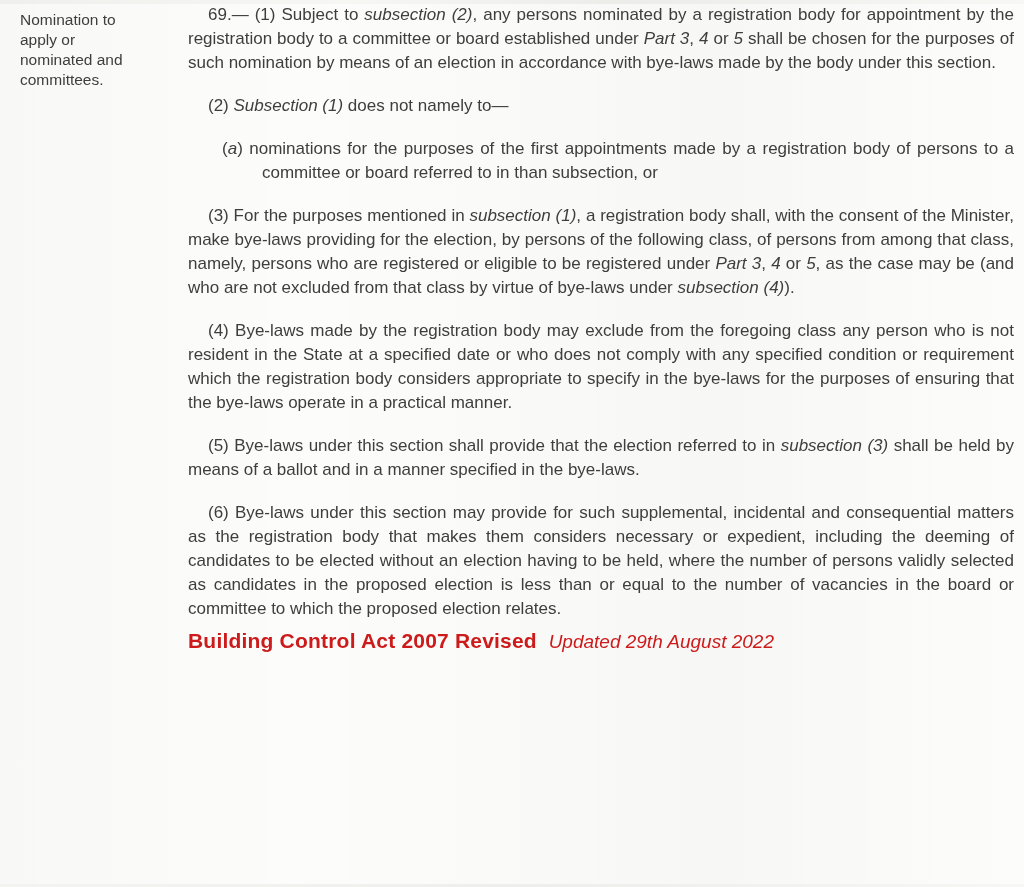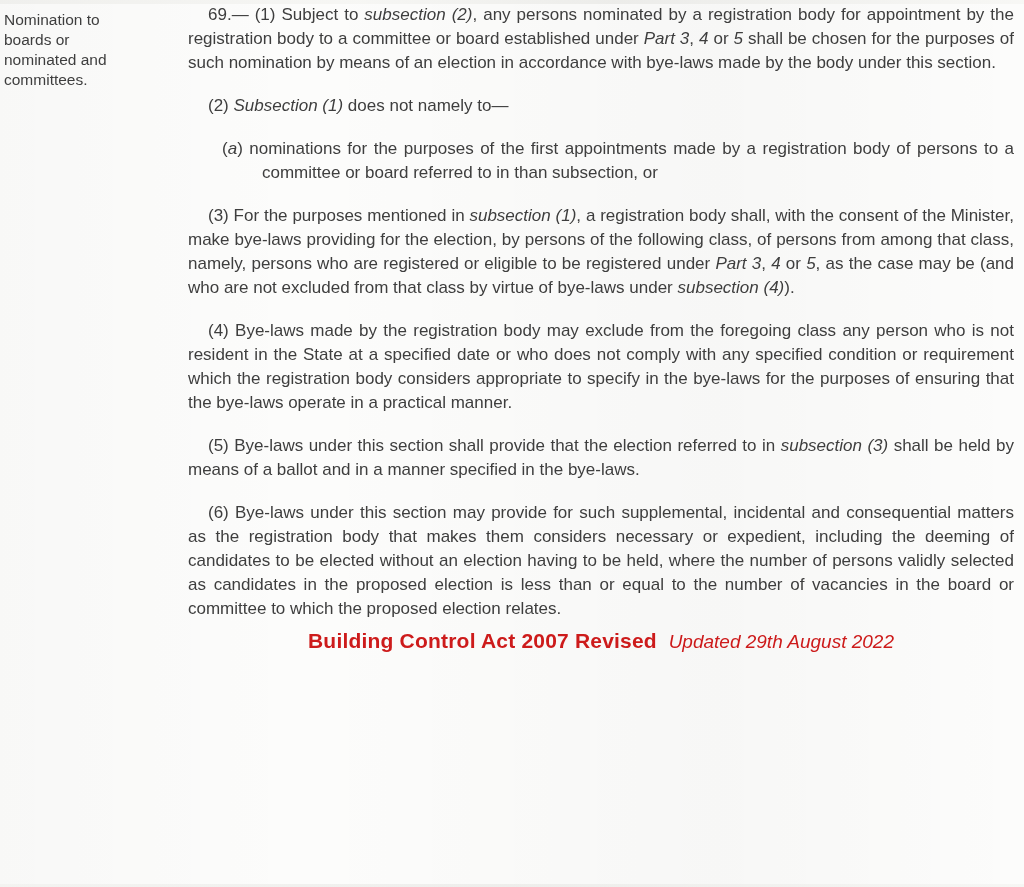--- a/index.html
+++ b/index.html
@@ -30,21 +30,21 @@
   }
   .scan-streak-bottom {
     position: absolute;
     left: 0; bottom: 0;
     width: 100%; height: 3px;
     background: linear-gradient(90deg, #f1f1ee 0%, #e9e9e6 50%, #f4f4f1 100%);
     opacity: 0.7;
   }
   .margin-note {
     position: absolute;
-    left: 4px;
+    left: 20px;
     top: 10px;
     width: 150px;
     font-size: 15.5px;
     line-height: 20px;
     color: #3e3e3e;
   }
   .body-column {
     position: absolute;
     left: 188px;
     top: 3px;
@@ -60,21 +60,21 @@
   }
   .sub {
     margin: 0 0 19px 0;
     padding-left: 74px;
     text-indent: -40px;
   }
   .para:last-of-type { margin-bottom: 8px; }
   em { font-style: italic; }
   .doc-footer {
     margin-top: 7px;
-    text-align: center;
+    text-align: left;
     white-space: nowrap;
   }
   .footer-title {
     font-weight: bold;
     font-size: 21px;
     letter-spacing: 0.2px;
   }
   .footer-updated {
     font-style: italic;
     font-size: 19px;
@@ -82,21 +82,21 @@
   }
 </style>
 </head>
 <body>
 
 <div class="page">
   <div class="scan-streak-top"></div>
 
   <aside class="margin-note" style="color: rgb(62, 62, 62);">
       <div>Nomination to</div>
-      <div>boards or</div>
+      <div>apply or</div>
       <div>nominated and</div>
       <div>committees.</div>
     </aside>
 
   <main class="body-column" style="color: rgb(62, 62, 62);">
     <div>
         <div class="para"><span>69.— (1) Subject to </span><em>subsection (2)</em><span>, any persons nominated by a registration body for appointment by the registration body to a committee or board established under </span><em>Part 3</em><span>, </span><em>4</em><span> or </span><em>5</em><span> shall be chosen for the purposes of such nomination by means of an election in accordance with bye-laws made by the body under this section.</span></div>
         <div class="para"><span>(2) </span><em>Subsection (1)</em><span> does not namely to—</span></div>
         <div class="sub"><span>(</span><em>a</em><span>) nominations for the purposes of the first appointments made by a registration body of persons to a committee or board referred to in than subsection, or</span></div>
         <div class="para"><span>(3) For the purposes mentioned in </span><em>subsection (1)</em><span>, a registration body shall, with the consent of the Minister, make bye-laws providing for the election, by persons of the following class, of persons from among that class, namely, persons who are registered or eligible to be registered under </span><em>Part 3</em><span>, </span><em>4</em><span> or </span><em>5</em><span>, as the case may be (and who are not excluded from that class by virtue of bye-laws under </span><em>subsection (4)</em><span>).</span></div>

